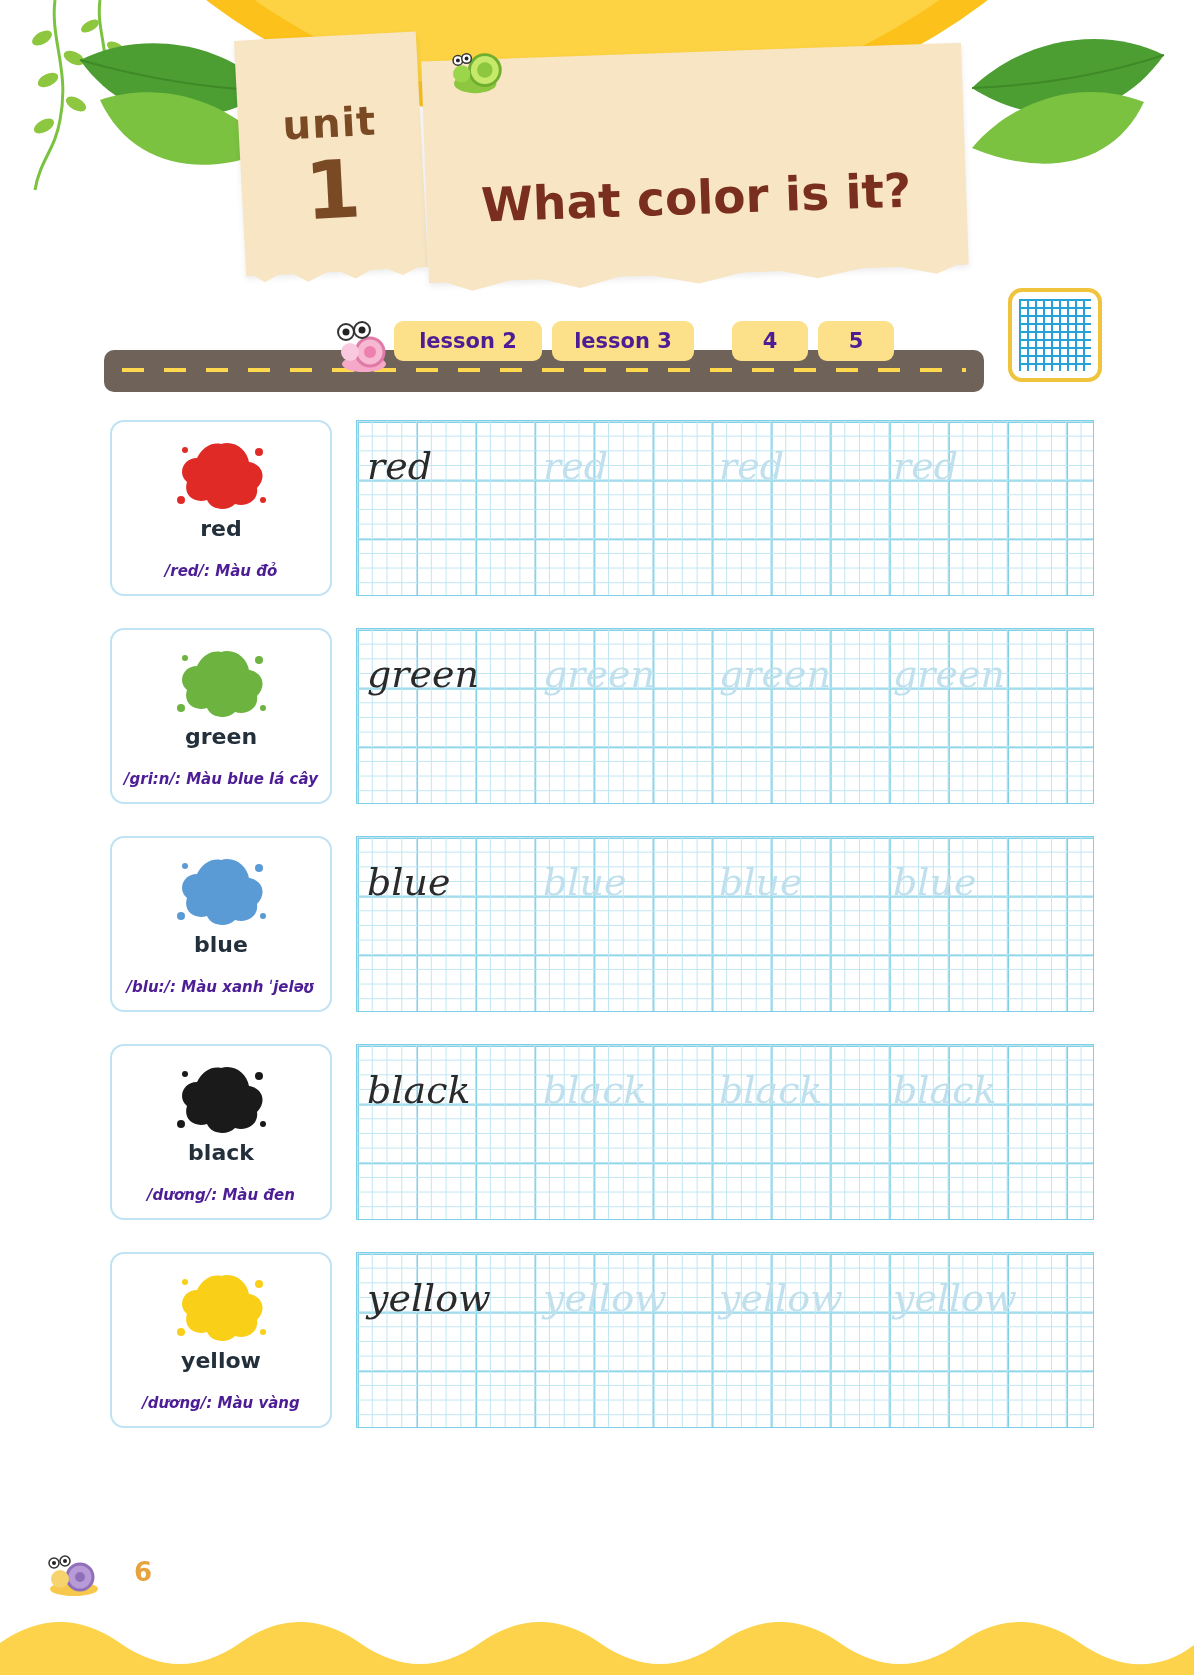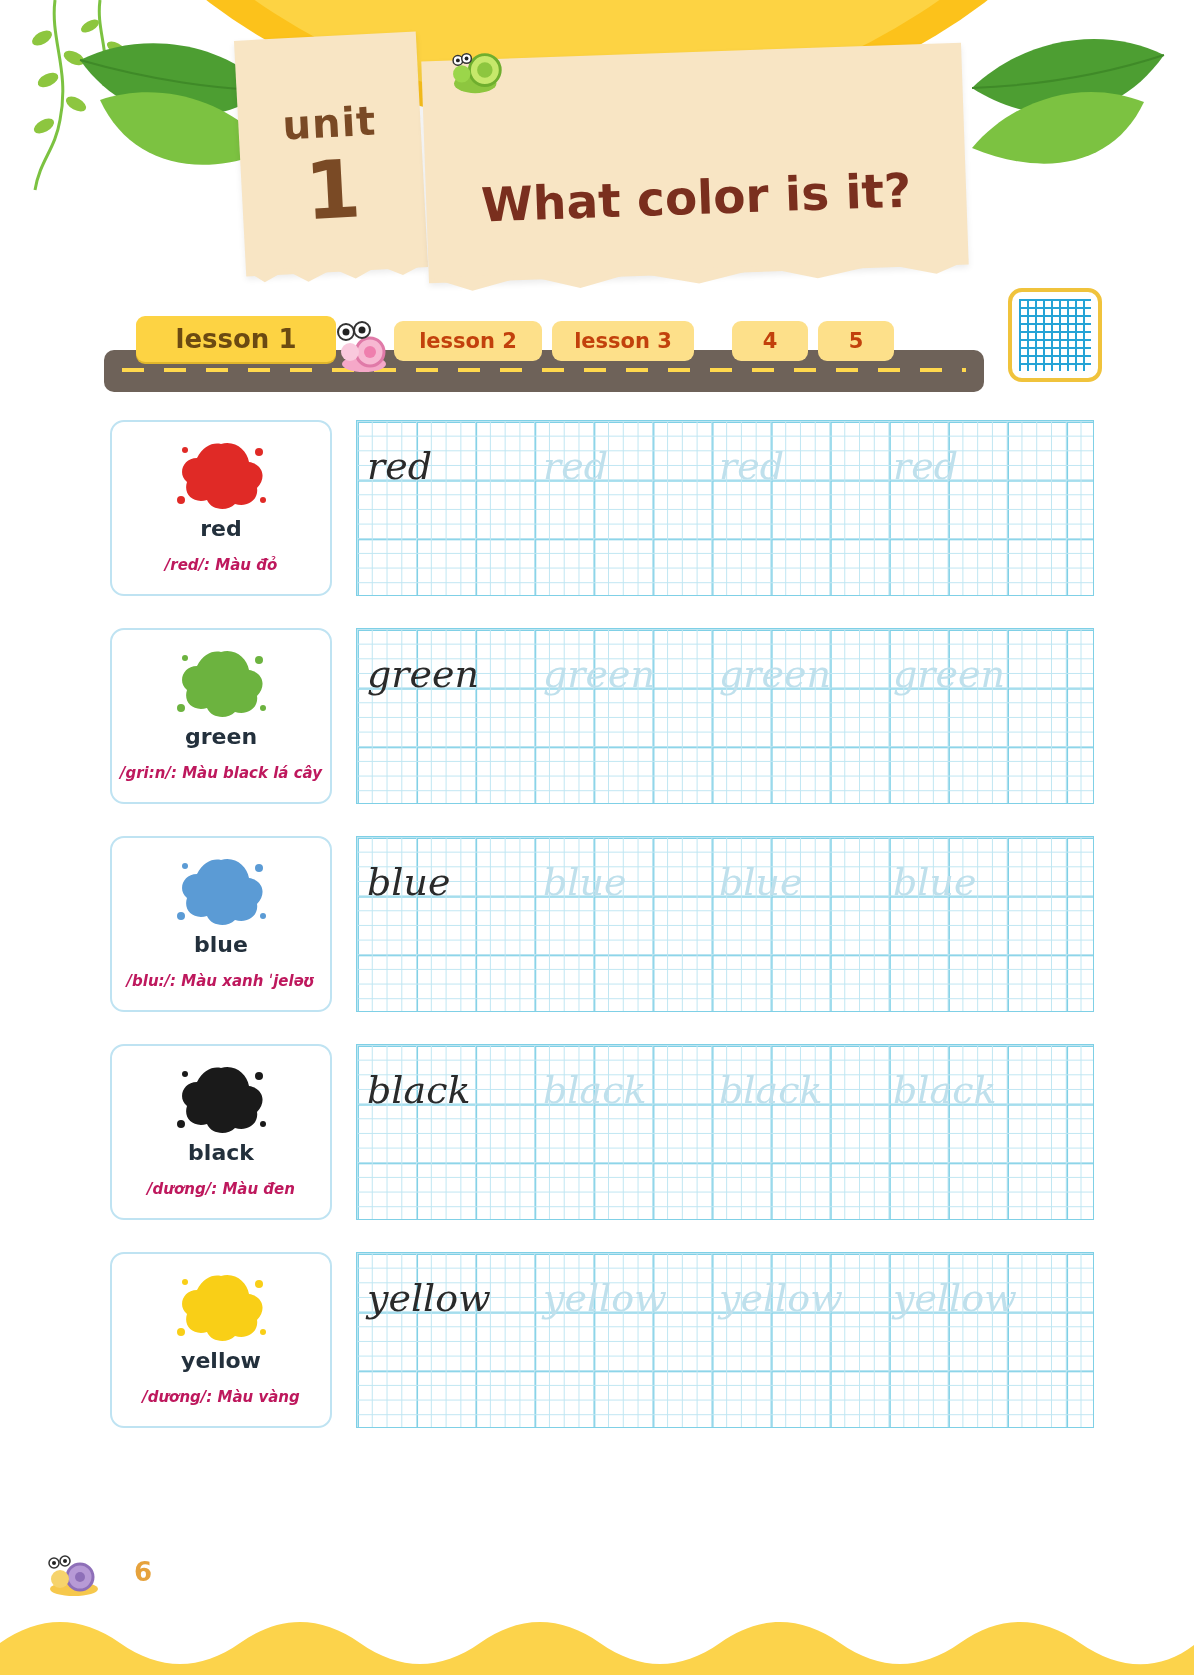--- a/index.html
+++ b/index.html
@@ -144,21 +144,21 @@
     font-size: 21px;
   }
   .lesson-chip.active {
     background: #fdd343;
     color: #6b4a12;
     font-size: 26px;
     height: 46px;
     top: 6px;
     box-shadow: 0 2px 0 #e0b62c;
   }
-  .lesson-chip.inactive { background: #fde08a; color: #c2410c; }
+  .lesson-chip.inactive { background: #fde08a; color: #4c1d95; }
   .snail-road {
     position: absolute;
     left: 232px; top: 2px;
     width: 56px; height: 62px;
   }
 
   .qr {
     position: absolute;
     left: 1008px; top: 288px;
     width: 94px; height: 94px;
@@ -197,26 +197,26 @@
   }
   .blot { margin-top: 16px; width: 96px; height: 72px; }
   .word {
     margin-top: 6px;
     font-family: "DejaVu Sans", sans-serif;
     font-weight: bold;
     font-size: 22px;
     color: #23303c;
   }
   .ipa {
-    margin-top: 15px;
+    margin-top: 21px;
     font-family: "DejaVu Sans", sans-serif;
     font-weight: bold;
     font-style: italic;
     font-size: 15px;
-    color: #be185d;
+    color: #4c1d95;
     text-align: center;
     padding: 0 6px;
   }
 
   .grid {
     position: absolute;
     left: 356px; top: 0;
     width: 738px; height: 176px;
     background-image:
       linear-gradient(90deg, #bfe6f2 1px, transparent 1px),
@@ -300,23 +300,20 @@
   <circle cx="6" cy="16" r="5" fill="#ffffff" stroke="#333" stroke-width="1.5"></circle>
   <circle cx="15" cy="14" r="5" fill="#ffffff" stroke="#333" stroke-width="1.5"></circle>
   <circle cx="6" cy="16" r="2" fill="#222"></circle>
   <circle cx="15" cy="14" r="2" fill="#222"></circle>
 </svg>
 
 <div class="lesson-bar">
   <div class="road"></div>
   <div class="road-line"></div>
 
-  <div class="lesson-chip active" style="left:32px; width:200px;">
-    <span>lesson 1</span>
-  </div>
   <div class="lesson-chip inactive" style="left:290px; width:148px;">
     <span>lesson 2</span>
   </div>
   <div class="lesson-chip inactive" style="left:448px; width:142px;">
     <span>lesson 3</span>
   </div>
   <div class="lesson-chip inactive" style="left:628px; width:76px;">
     <span>4</span>
   </div>
   <div class="lesson-chip inactive" style="left:714px; width:76px;">
@@ -364,21 +361,21 @@
   <div class="row">
     <div class="card">
       <svg class="blot" viewBox="0 0 96 72">
         <path d="M48 6 C62 2 74 12 76 24 C90 26 94 40 84 50 C86 62 74 70 62 66 C54 74 38 72 34 62 C20 66 10 56 14 44 C4 36 10 20 24 20 C30 8 40 4 48 6 Z" fill="#6cb33f"></path>
         <circle cx="86" cy="14" r="4" fill="#6cb33f"></circle>
           <circle cx="12" cy="12" r="3" fill="#6cb33f"></circle>
         <circle cx="90" cy="62" r="3" fill="#6cb33f"></circle>
           <circle cx="8" cy="62" r="4" fill="#6cb33f"></circle>
       </svg>
       <div class="word">green</div>
-      <div class="ipa">/gri:n/: Màu black lá cây</div>
+      <div class="ipa">/gri:n/: Màu blue lá cây</div>
     </div>
     <div class="grid">
       <div class="trace-line trace-dark">green</div>
       <div class="trace-line trace-ghost" style="left:186px;">green</div>
       <div class="trace-line trace-ghost" style="left:362px;">green</div>
       <div class="trace-line trace-ghost" style="left:536px;">green</div>
     </div>
   </div>
 
   <div class="row">

